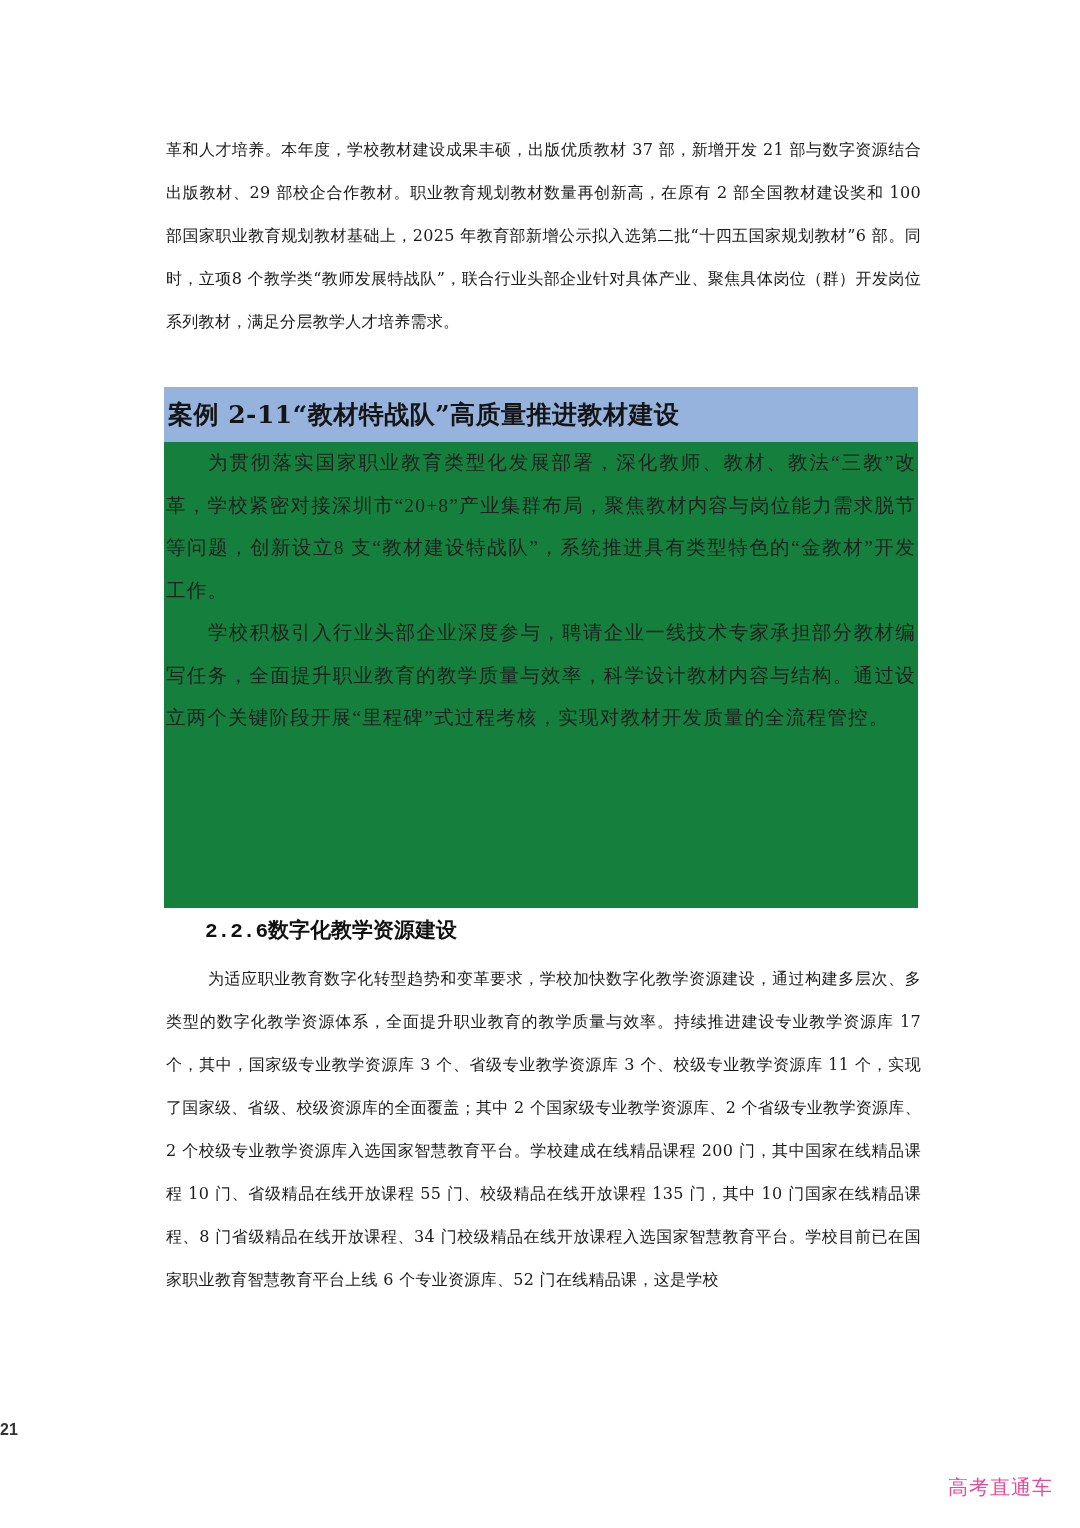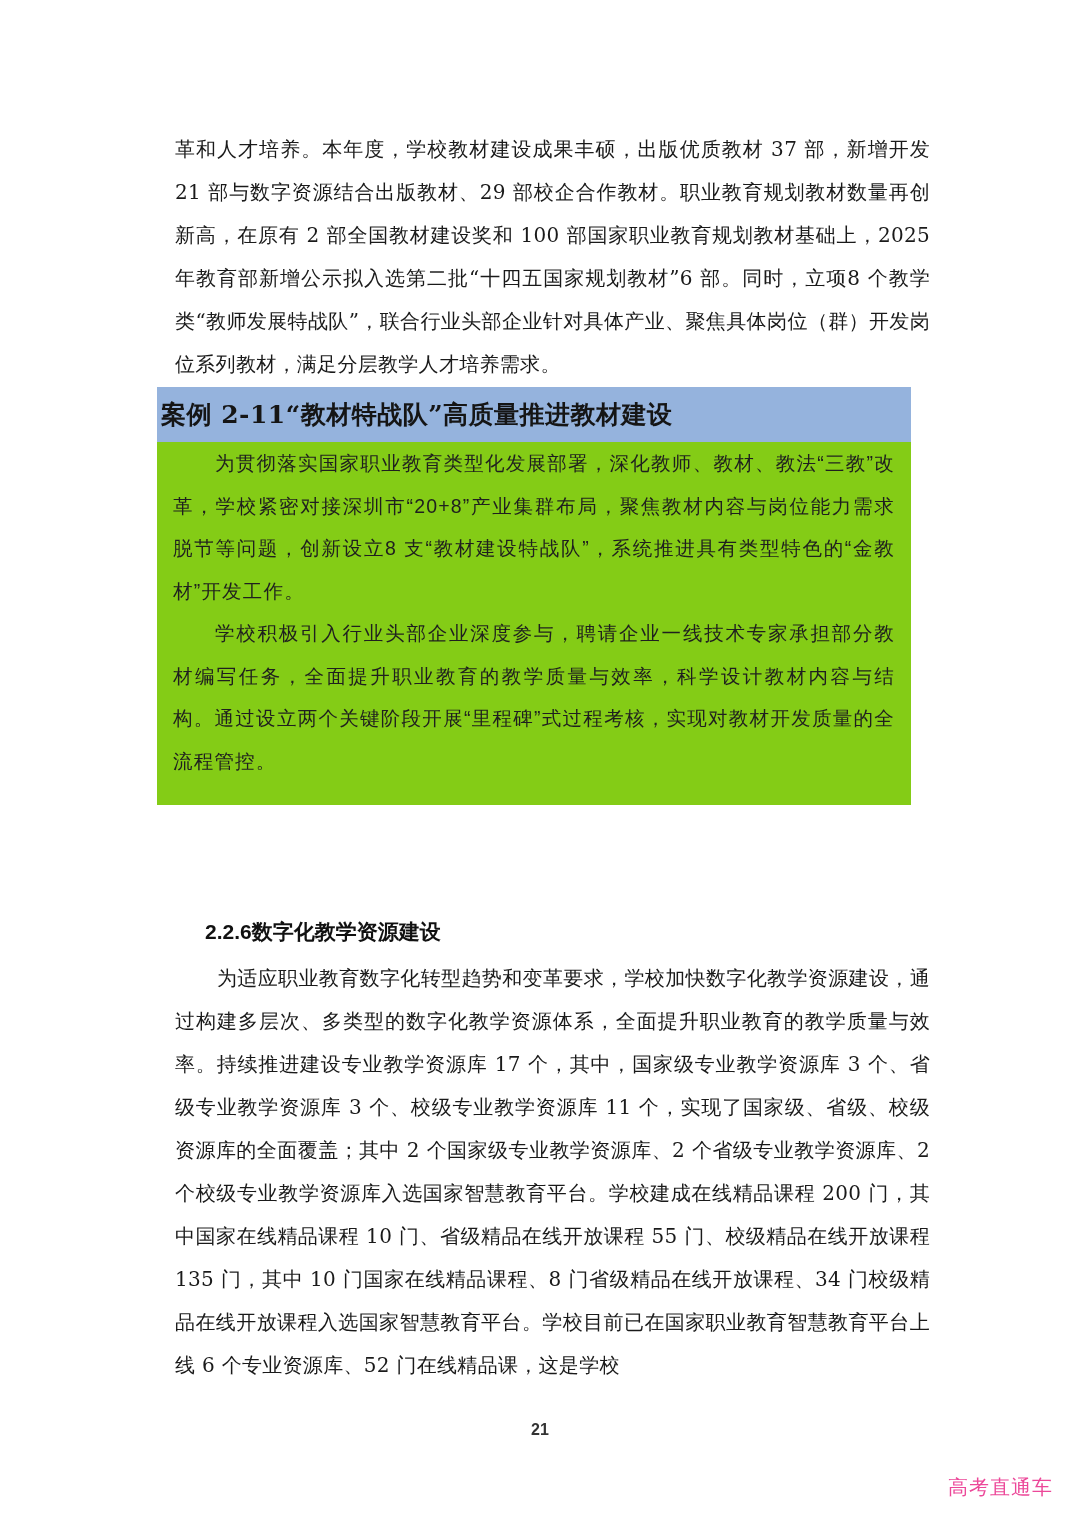--- a/index.html
+++ b/index.html
@@ -1,50 +1,50 @@
 <!DOCTYPE html>
 <html><head>
 <meta charset="utf-8">
 <style>
   html, body { margin: 0; padding: 0; background: #ffffff; }
   body { width: 1080px; height: 1528px; position: relative; overflow: hidden; color: #111; }
   .page { position: absolute; left: 0; top: 0; width: 1080px; height: 1528px; }
   .body-text {
-    position: absolute; left: 175px; width: 755px;
+    position: absolute; left: 166px; width: 755px;
     font-family: "DejaVu Serif", "Liberation Serif", serif;
-    font-size: 20px; line-height: 43px; text-align: justify;
+    font-size: 16px; line-height: 43px; text-align: justify;
     letter-spacing: 0.3px; color: #1a1a1a;
   }
   .para1 { top: 128px; }
   .para-indent { text-indent: 42px; }
   .case-box {
-    position: absolute; left: 157px; top: 387px; width: 754px; height: 418px;
-    background: #84cc16;
+    position: absolute; left: 164px; top: 387px; width: 754px; height: 521px;
+    background: #15803d;
   }
   .case-header {
     height: 55px; background: #95b3dd;
     font-family: "DejaVu Serif", "Liberation Serif", serif;
     font-size: 25px; font-weight: bold; line-height: 55px;
     padding-left: 4px; color: #151515; letter-spacing: 0.5px;
   }
   .case-body {
-    padding: 0 16px;
-    font-family: Liberation Sans, sans-serif;
+    padding: 0 2px;
+    font-family: Liberation Serif, serif;
     font-size: 19.5px; line-height: 42.5px; text-align: justify;
     color: #1f1f1f; letter-spacing: 1.2px;
   }
   .case-body p { margin: 0; text-indent: 42px; }
   .section-heading {
     position: absolute; left: 205px; top: 910px;
-    font-family: Liberation Sans, sans-serif;
+    font-family: Liberation Mono, monospace;
     font-size: 21px; font-weight: bold; line-height: 44px; color: #111;
   }
   .para2 { top: 957px; }
   .page-number {
-    position: absolute; left: 0; width: 1080px; top: 1421px; text-align: center;
+    position: absolute; left: 0; width: 1080px; top: 1421px; 
     font-family: "Liberation Sans", "DejaVu Sans", sans-serif;
     font-size: 16px; font-weight: bold; color: #333;
   }
   .watermark {
     position: absolute; right: 27px; top: 1474px;
     font-family: "DejaVu Sans", "Liberation Sans", sans-serif;
     font-size: 20px; color: #ec4899; letter-spacing: 1px;
   }
 </style>
 </head>

